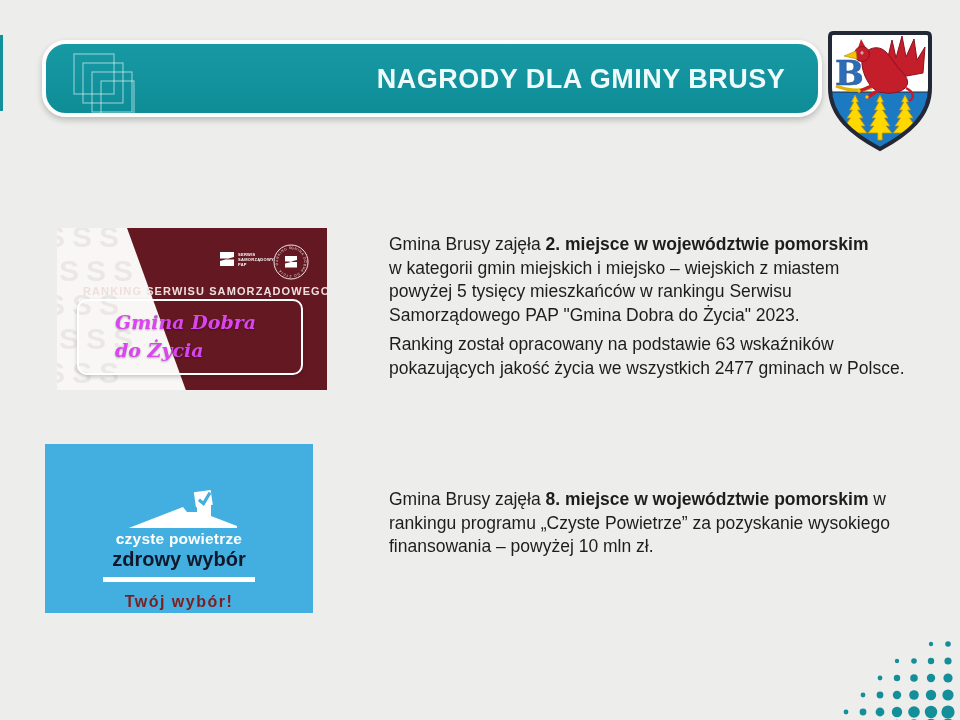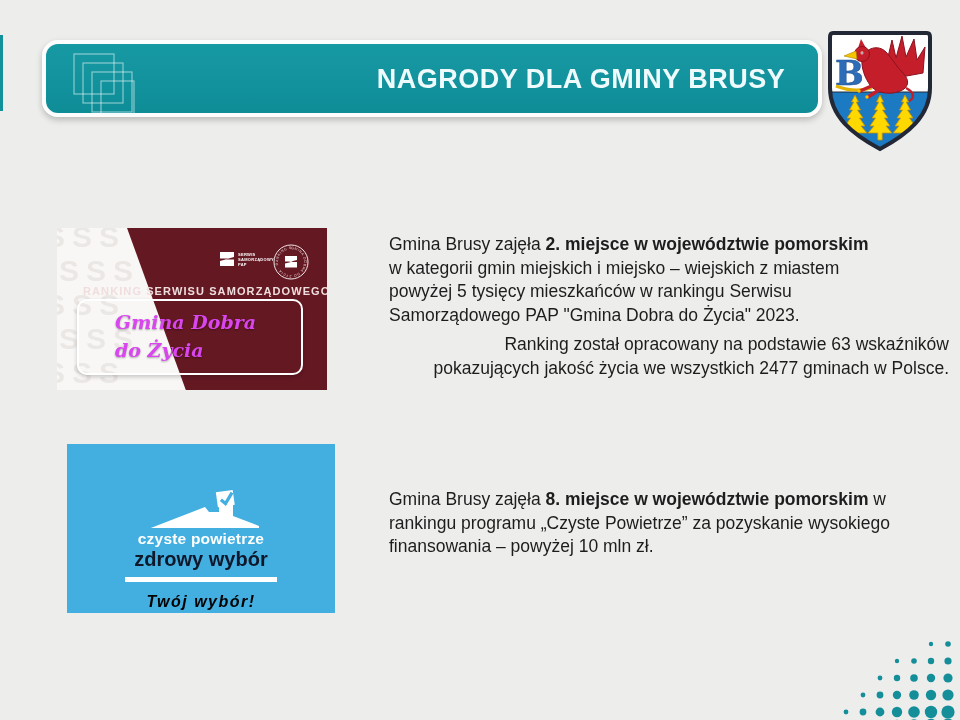--- a/index.html
+++ b/index.html
@@ -5,21 +5,21 @@
   html,body{margin:0;padding:0;}
   body{
     width:960px;height:720px;position:relative;overflow:hidden;
     background:#ededec;font-family:"Liberation Sans",sans-serif;
   }
   
   .edge-accent{position:absolute;left:0;top:35px;width:3px;height:76px;background:#12919b;}
   .header-bar{
     position:absolute;left:42px;top:40px;width:780px;height:77px;box-sizing:border-box;
     background:linear-gradient(180deg,#1799a3,#0e8d97);
-    border:4px solid #fdfdfd;border-radius:16px;
+    border:4px solid #fdfdfd;border-radius:24px;
     box-shadow:0 3px 6px rgba(0,0,0,.22);
   }
   .squares-icon{position:absolute;left:24px;top:8px;}
   .page-title{
     position:absolute;left:288px;top:20px;width:494px;text-align:center;
     font-size:27px;font-weight:bold;letter-spacing:.5px;color:#eefafb;white-space:nowrap;
   }
   .coat{position:absolute;left:824px;top:28px;z-index:5;}
   
   .pap{
@@ -46,32 +46,32 @@
     border:2px solid #ffffff;border-radius:10px;
     box-shadow:0 2px 4px rgba(0,0,0,.2);
   }
   .pap-title{
     position:absolute;left:58px;top:80px;color:#d946ef;
     font-family:"DejaVu Serif",serif;font-style:italic;font-weight:bold;
     font-size:19px;line-height:28px;text-shadow:0 1px 2px rgba(0,0,0,.35);white-space:nowrap;
   }
   .pap-logos{position:absolute;left:155px;top:14px;}
   .air{
-    position:absolute;left:67px;top:444px;width:268px;height:169px;box-sizing:border-box;
+    position:absolute;left:45px;top:444px;width:268px;height:169px;box-sizing:border-box;
     background:#42afe0;display:flex;flex-direction:column;align-items:center;padding-top:40px;
   }
   .air-line1{font-size:15.5px;font-weight:bold;color:#fff;letter-spacing:.2px;margin-top:2px;}
   .air-line2{font-size:20px;font-weight:bold;color:#0f172a;margin-top:0;}
   .air-bar{width:152px;height:5px;background:#fff;margin-top:6px;}
-  .air-tagline{margin-top:11px;font-size:16px;font-weight:bold;font-style:italic;color:#000000;letter-spacing:1.5px;}
+  .air-tagline{margin-top:11px;font-size:16px;font-weight:bold;color:#7f1d1d;letter-spacing:1.5px;}
   
   .award-text{position:absolute;left:389px;width:560px;font-size:17.5px;color:#1d1d1d;line-height:23.5px;}
   #text-1{top:233px;}
   #text-2{top:488px;}
-  .para + .para{margin-top:6px;text-align:right;}
+  .para + .para{margin-top:6px;}
   .line{white-space:nowrap;}
   .line b{font-weight:bold;}
   
   #dots-svg{position:absolute;left:820px;top:630px;}
 </style>
 </head>
 <body>
 
 <div class="edge-accent"></div>
 

